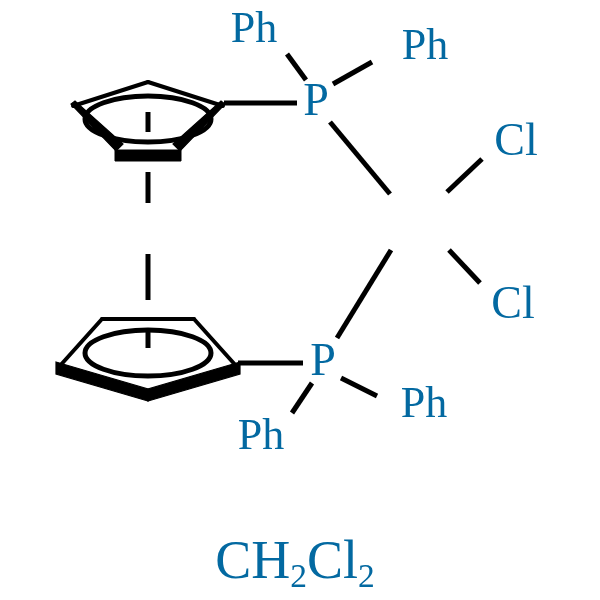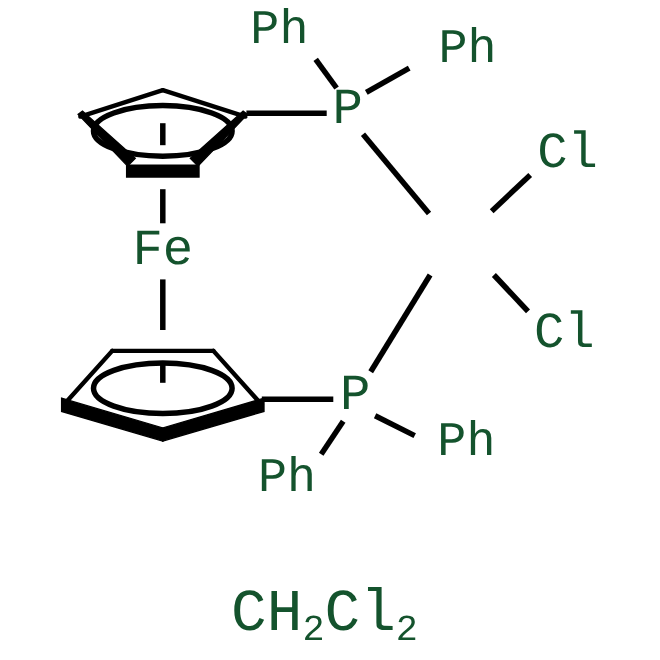--- a/index.html
+++ b/index.html
@@ -22,22 +22,22 @@
   svg#skeleton {
     position: absolute;
     left: 0;
     top: 0;
     width: 600px;
     height: 600px;
     display: block;
   }
   .atom-label {
     position: absolute;
-    font-family: Liberation Mono, monospace;
-    color: #14532d;
+    font-family: Liberation Serif, serif;
+    color: #0369a1;
     white-space: nowrap;
     line-height: 1;
     transform: translate(-50%, -50%);
     user-select: none;
     text-align: center;
   }
   .lbl-atom {
     font-size: 46px;
   }
   .lbl-group {
@@ -104,21 +104,20 @@
 
     <path d="M 337 338 L 391 250" stroke="#000" stroke-width="5" stroke-linecap="butt"></path>
     <path d="M 341 378 L 377 396" stroke="#000" stroke-width="5" stroke-linecap="butt"></path>
     <path d="M 312 383 L 292 413" stroke="#000" stroke-width="5" stroke-linecap="butt"></path>
 
     <path d="M 447 192 L 482 159" stroke="#000" stroke-width="5" stroke-linecap="butt"></path>
     <path d="M 449 250 L 480 283" stroke="#000" stroke-width="5" stroke-linecap="butt"></path>
 
   </svg>
 
-  <div class="atom-label lbl-atom" style="left:148px; top:228px;">Fe</div>
 
 
   <div class="atom-label lbl-atom" style="left:316px; top:100px;">P</div>
 
   <div class="atom-label lbl-atom" style="left:323px; top:360px;">P</div>
 
   <div class="atom-label lbl-atom" style="left:516px; top:140px;">Cl</div>
 
   <div class="atom-label lbl-atom" style="left:513px; top:303px;">Cl</div>
 

